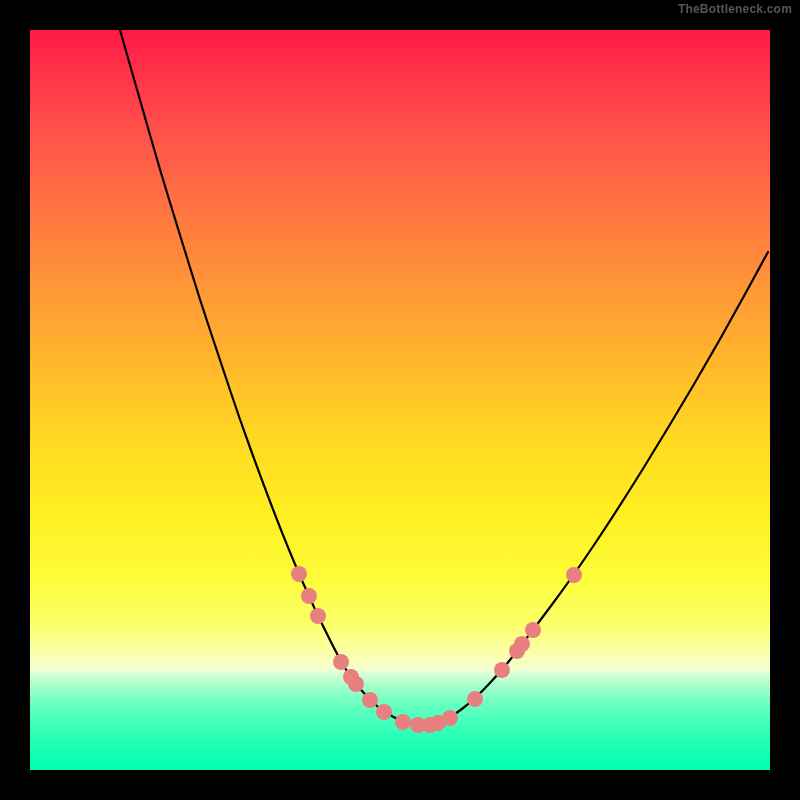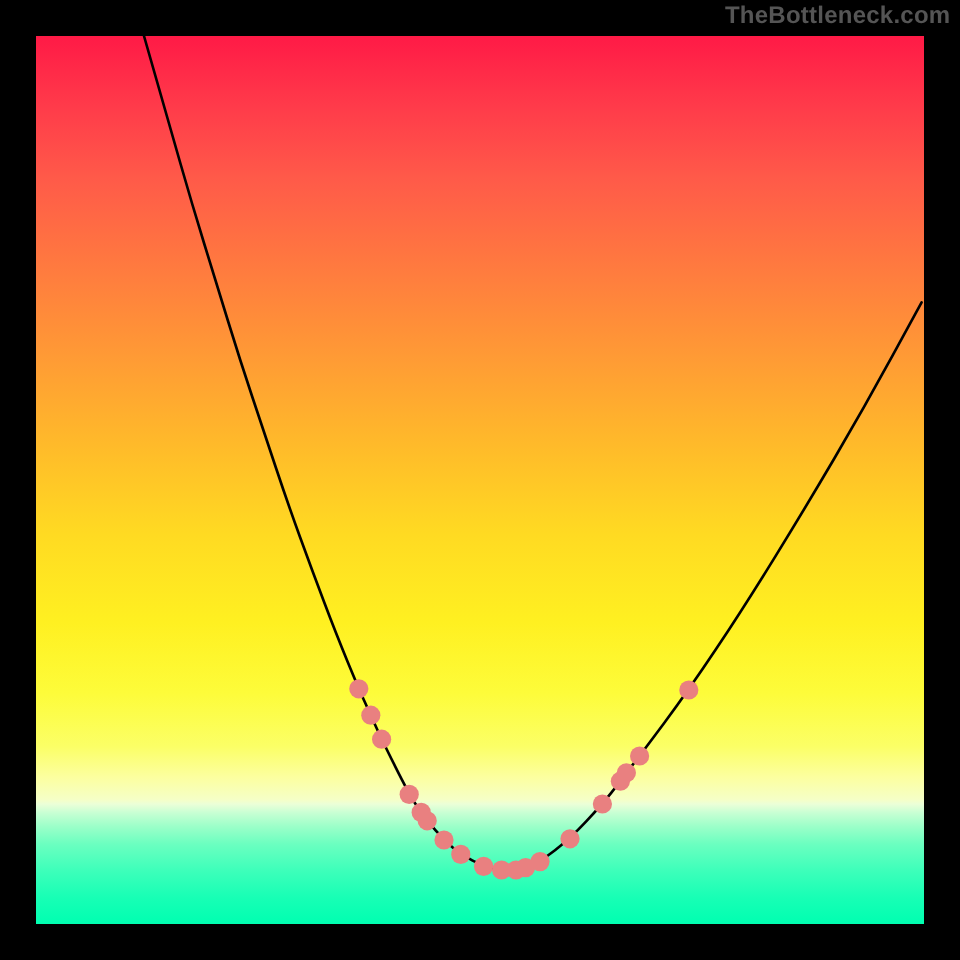--- a/index.html
+++ b/index.html
@@ -14,21 +14,21 @@
   .frame {
     position: relative;
     width: 800px;
     height: 800px;
     background: #000;
   }
   .watermark {
     position: absolute;
     top: 2px;
     right: 8px;
-    font-size: 20px;
+    font-size: 12px;
     font-weight: 600;
     color: #555;
     letter-spacing: 0.2px;
     z-index: 10;
   }
   .plot-area {
     position: absolute;
     left: 30px;
     top: 30px;
     width: 740px;

